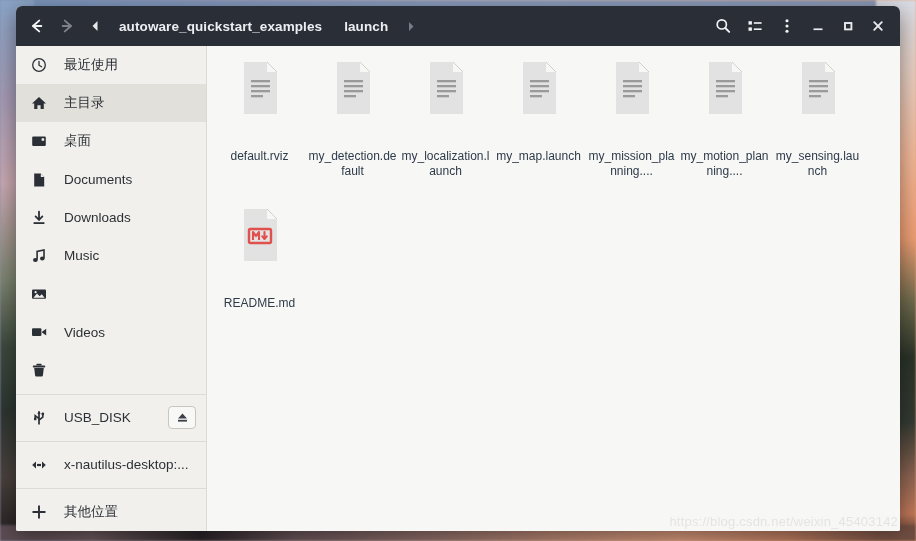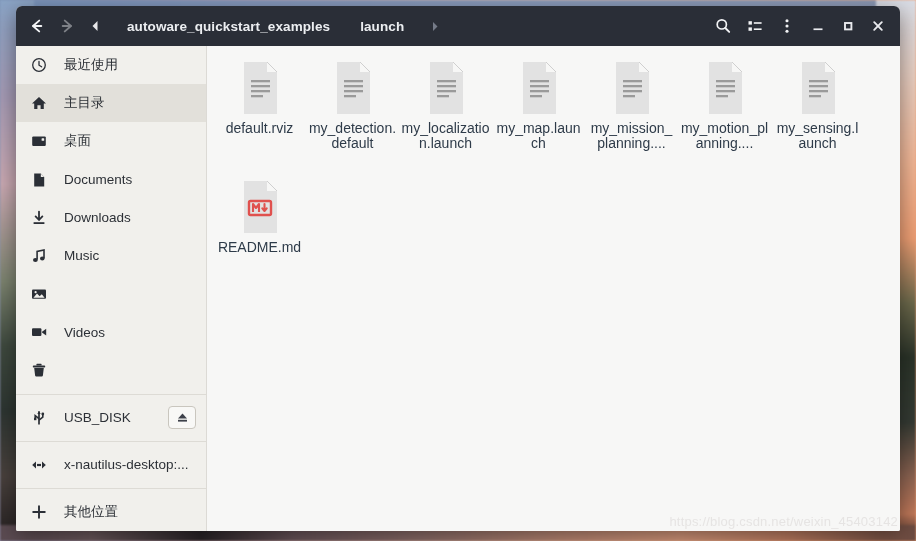--- a/index.html
+++ b/index.html
@@ -74,21 +74,21 @@
     width: 30px; height: 30px;
     display: flex; align-items: center; justify-content: center;
     border-radius: 4px;
     flex: 0 0 auto;
   }
   .hb-btn svg { display: block; }
   .nav-fwd { opacity: 0.42; }
   .crumbs {
     flex: 1 1 auto;
     display: flex; align-items: center;
-    gap: 12px;
+    gap: 4px;
     overflow: hidden;
     margin-left: 2px;
   }
   .crumb-prev {
     width: 22px; display: flex; align-items: center; justify-content: center;
     color: #e8e8ea;
   }
   .crumb {
     font-size: 13.5px; font-weight: bold;
     color: #eceef1;
@@ -158,24 +158,25 @@
     padding: 8px 6px 0 6px;
   }
   .file-item {
     width: 93px;
     padding: 6px 2px 8px 2px;
     display: flex; flex-direction: column; align-items: center;
     text-align: center;
   }
   .file-icon { width: 48px; height: 56px; position: relative; margin-bottom: 5px; }
   .file-name {
-    font-size: 14px;
+    font-size: 12px;
     line-height: 15px;
     color: #2e3b49;
     word-break: break-word;
+    margin-top: 28px;
   }
   #watermark {
     position: absolute;
     right: 2px; bottom: 2px;
     font-size: 13px;
     color: #e6e4e3;
     letter-spacing: 0.2px;
     user-select: none;
   }
 </style>

